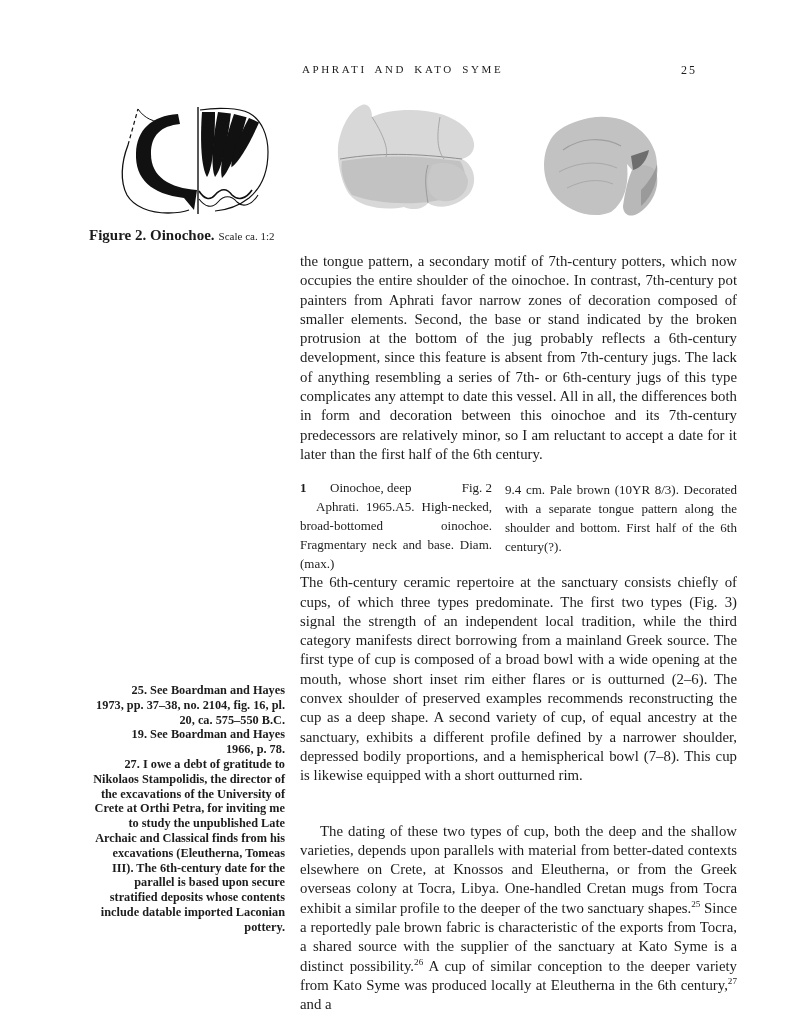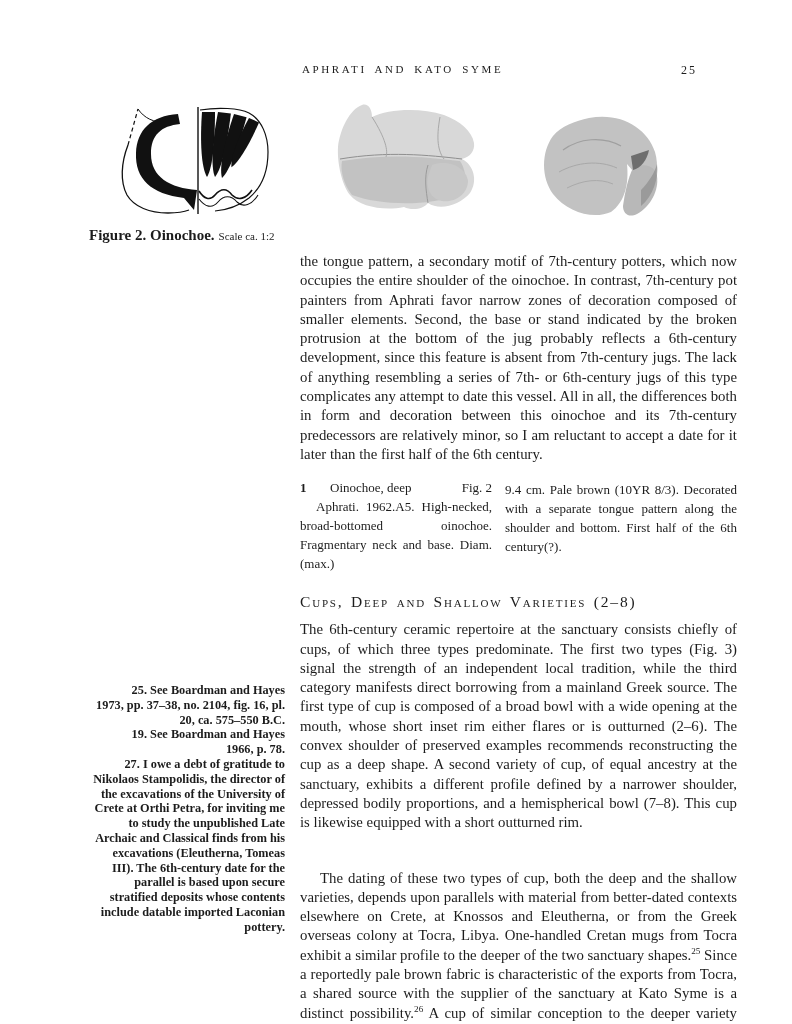--- a/index.html
+++ b/index.html
@@ -119,28 +119,27 @@
   <div class="main-col">
     <p class="body-p">the tongue pattern, a secondary motif of 7th-century potters, which now occupies the entire shoulder of the oinochoe. In contrast, 7th-century pot painters from Aphrati favor narrow zones of decoration composed of smaller elements. Second, the base or stand indicated by the broken protrusion at the bottom of the jug probably reflects a 6th-century development, since this feature is absent from 7th-century jugs. The lack of anything resembling a series of 7th- or 6th-century jugs of this type complicates any attempt to date this vessel. All in all, the differences both in form and decoration between this oinochoe and its 7th-century predecessors are relatively minor, so I am reluctant to accept a date for it later than the first half of the 6th century.</p>
 
     <div class="catalog">
       <div class="cat-left">
         <div class="cat-head">
           <span class="cat-num">1</span>
           <span class="cat-title">Oinochoe, deep</span>
           <span class="cat-fig">Fig. 2</span>
         </div>
-        <p class="cat-text">Aphrati. 1962.A5. High-necked, broad-bottomed oinochoe. Fragmentary neck and base. Diam. (max.)</p>
+        <p class="cat-text">Aphrati. 1965.A5. High-necked, broad-bottomed oinochoe. Fragmentary neck and base. Diam. (max.)</p>
       </div>
       <div class="cat-right">
         <p class="cat-text">9.4 cm. Pale brown (10YR 8/3). Decorated with a separate tongue pattern along the shoulder and bottom. First half of the 6th century(?).</p>
       </div>
     </div>
 
-    <h2 class="section-heading">Cups, Deep and Shallow Varieties (2–8)</h2>
 
     <p class="body-p">The 6th-century ceramic repertoire at the sanctuary consists chiefly of cups, of which three types predominate. The first two types (Fig. 3) signal the strength of an independent local tradition, while the third category manifests direct borrowing from a mainland Greek source. The first type of cup is composed of a broad bowl with a wide opening at the mouth, whose short inset rim either flares or is outturned (2–6). The convex shoulder of preserved examples recommends reconstructing the cup as a deep shape. A second variety of cup, of equal ancestry at the sanctuary, exhibits a different profile defined by a narrower shoulder, depressed bodily proportions, and a hemispherical bowl (7–8). This cup is likewise equipped with a short outturned rim.</p>
     <p class="body-p indent">The dating of these two types of cup, both the deep and the shallow varieties, depends upon parallels with material from better-dated contexts elsewhere on Crete, at Knossos and Eleutherna, or from the Greek overseas colony at Tocra, Libya. One-handled Cretan mugs from Tocra exhibit a similar profile to the deeper of the two sanctuary shapes.<sup>25</sup> Since a reportedly pale brown fabric is characteristic of the exports from Tocra, a shared source with the supplier of the sanctuary at Kato Syme is a distinct possibility.<sup>26</sup> A cup of similar conception to the deeper variety from Kato Syme was produced locally at Eleutherna in the 6th century,<sup>27</sup> and a</p>
   </div>
 
   <div class="margin-notes">
     <p class="note">25. See Boardman and Hayes 1973, pp. 37–38, no. 2104, fig. 16, pl. 20, ca. 575–550 B.C.</p>
     <p class="note">19. See Boardman and Hayes 1966, p. 78.</p>
     <p class="note">27. I owe a debt of gratitude to Nikolaos Stampolidis, the director of the excavations of the University of Crete at Orthi Petra, for inviting me to study the unpublished Late Archaic and Classical finds from his excavations (Eleutherna, Tomeas III). The 6th-century date for the parallel is based upon secure stratified deposits whose contents include datable imported Laconian pottery.</p>
   </div>

